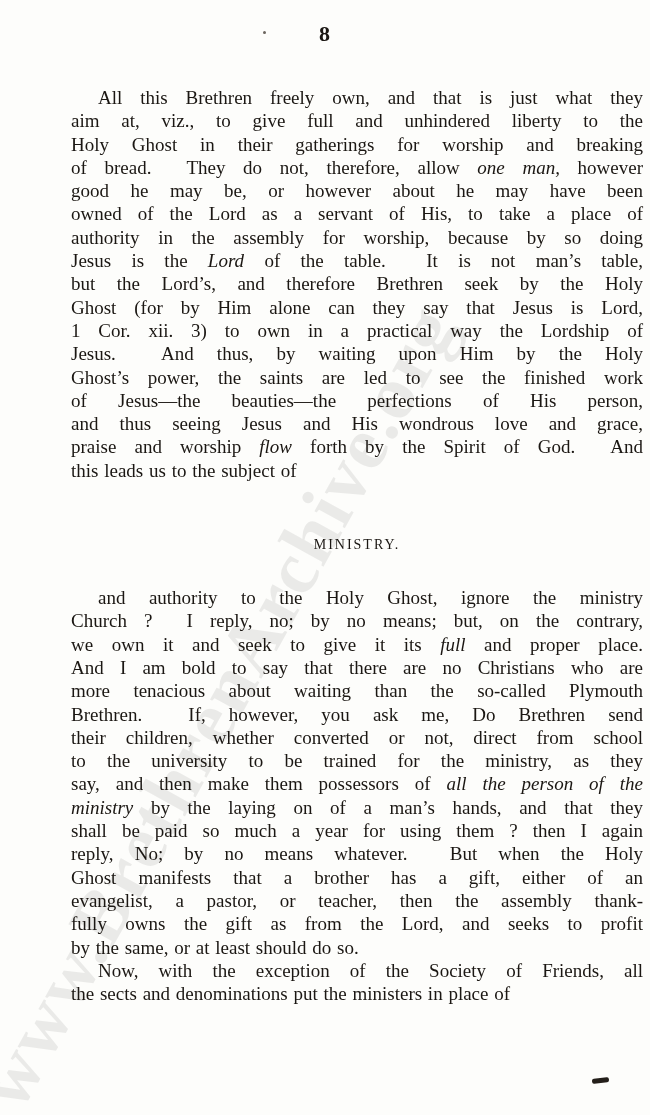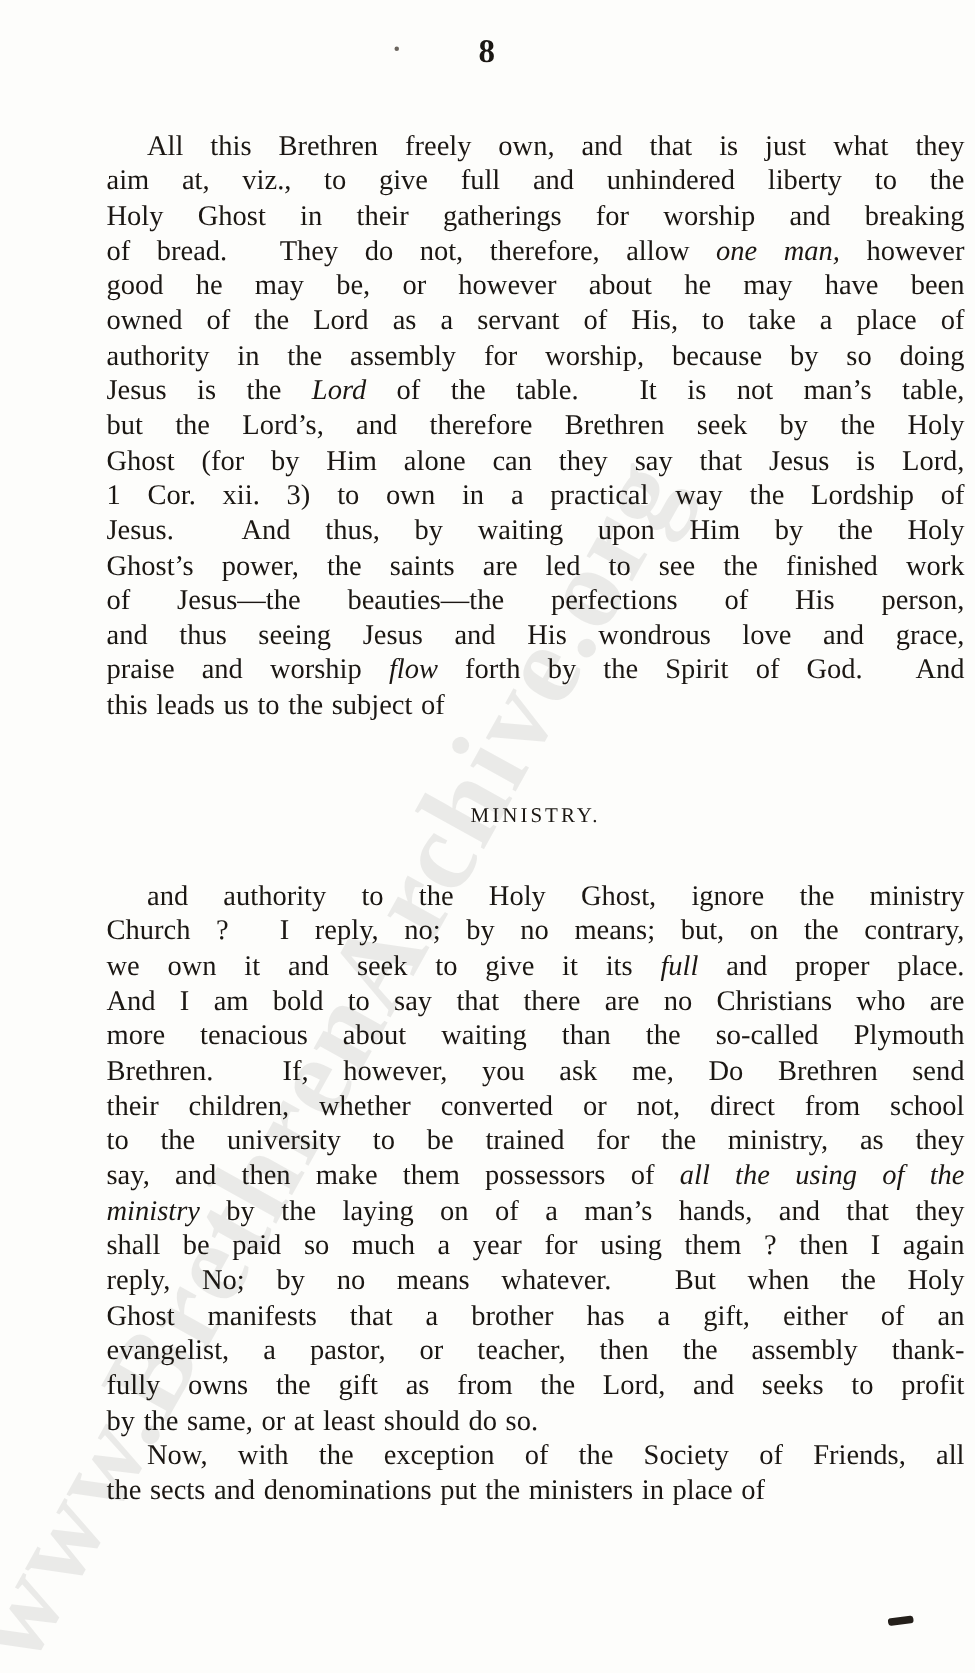--- a/index.html
+++ b/index.html
@@ -91,21 +91,21 @@
     <h2 class="heading">MINISTRY.</h2>
     <div class="para">
         <div class="line"><span>and authority to the Holy Ghost, ignore the ministry</span></div>
         <div class="line"><span>Church ?&nbsp; I reply, no; by no means; but, on the contrary,</span></div>
         <div class="line"><span>we own it and seek to give it its </span><span class="em">full</span><span> and proper place.</span></div>
         <div class="line"><span>And I am bold to say that there are no Christians who are</span></div>
         <div class="line"><span>more tenacious about waiting than the so-called Plymouth</span></div>
         <div class="line"><span>Brethren.&nbsp; If, however, you ask me, Do Brethren send</span></div>
         <div class="line"><span>their children, whether converted or not, direct from school</span></div>
         <div class="line"><span>to the university to be trained for the ministry, as they</span></div>
-        <div class="line"><span>say, and then make them possessors of </span><span class="em">all the using of the</span></div>
+        <div class="line"><span>say, and then make them possessors of </span><span class="em">all the person of the</span></div>
         <div class="line"><span class="em">ministry</span><span> by the laying on of a man’s hands, and that they</span></div>
         <div class="line"><span>shall be paid so much a year for using them ? then I again</span></div>
         <div class="line"><span>reply, No; by no means whatever.&nbsp; But when the Holy</span></div>
         <div class="line"><span>Ghost manifests that a brother has a gift, either of an</span></div>
         <div class="line"><span>evangelist, a pastor, or teacher, then the assembly thank-</span></div>
         <div class="line"><span>fully owns the gift as from the Lord, and seeks to profit</span></div>
         <div class="line"><span>by the same, or at least should do so.</span></div>
       </div>
     <div class="para">
         <div class="line"><span>Now, with the exception of the Society of Friends, all</span></div>

